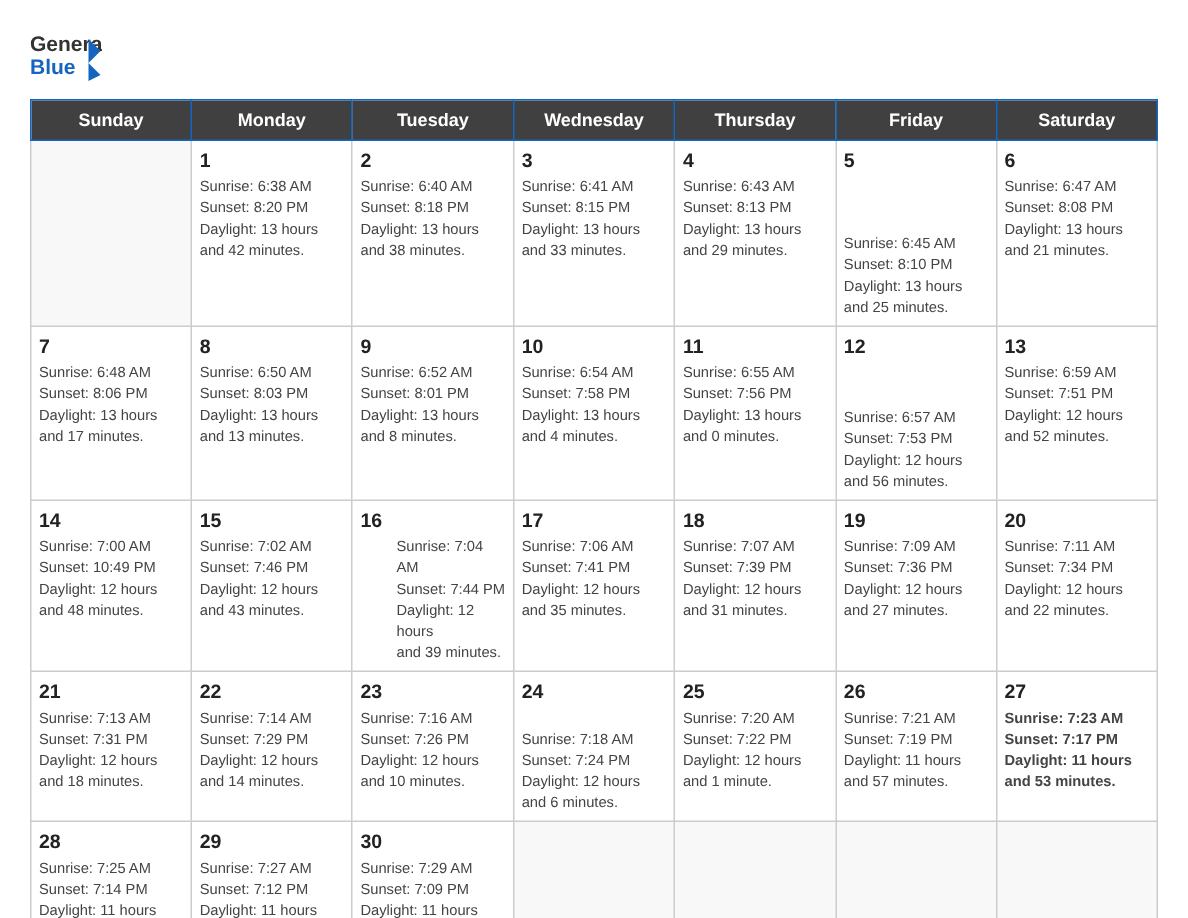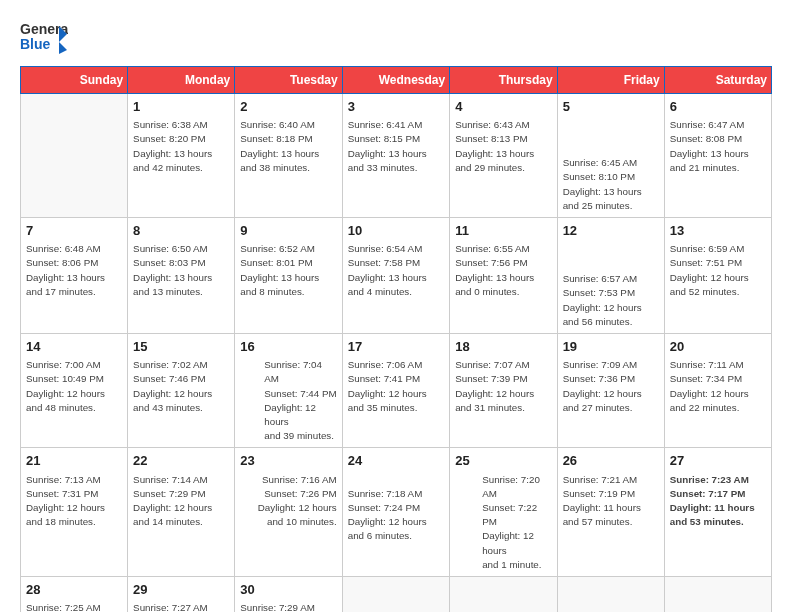--- a/index.html
+++ b/index.html
@@ -40,26 +40,26 @@
       font-size: 14px;
       color: #555;
       margin-top: 2px;
     }
     .calendar {
       width: 100%;
       border-collapse: collapse;
       font-size: 10.5px;
     }
     .calendar thead tr th {
-      background: #ef4444;
+      background: #404040;
       color: #fff;
       font-weight: bold;
       font-size: 12px;
       padding: 6px 4px;
-      text-align: right;
+      text-align: center;
       border: 1px solid #1565c0;
     }
     .calendar tbody tr td {
       border: 1px solid #ccc;
       vertical-align: top;
       padding: 4px 5px;
       height: 88px;
       width: 108px;
       color: #333;
       font-size: 10px;
@@ -272,35 +272,35 @@
           </td>
           <td>
             <span class="day-number">22</span>
             <div class="day-info" style="white-space: pre-line;">Sunrise: 7:14 AM
 Sunset: 7:29 PM
 Daylight: 12 hours
 and 14 minutes.</div>
           </td>
           <td>
             <span class="day-number">23</span>
-            <div class="day-info" style="white-space: pre-line; text-align: right;">Sunrise: 7:16 AM
+            <div class="day-info" style="white-space: pre-line;">Sunrise: 7:16 AM
 Sunset: 7:26 PM
 Daylight: 12 hours
 and 10 minutes.</div>
           </td>
           <td>
             <span class="day-number">24</span>
             <div class="day-info" style="white-space: pre-line; margin-top: 16px;">Sunrise: 7:18 AM
 Sunset: 7:24 PM
 Daylight: 12 hours
 and 6 minutes.</div>
           </td>
           <td>
             <span class="day-number">25</span>
-            <div class="day-info" style="white-space: pre-line; margin-left: 27px;">Sunrise: 7:20 AM
+            <div class="day-info" style="white-space: pre-line;">Sunrise: 7:20 AM
 Sunset: 7:22 PM
 Daylight: 12 hours
 and 1 minute.</div>
           </td>
           <td>
             <span class="day-number">26</span>
             <div class="day-info" style="white-space: pre-line;">Sunrise: 7:21 AM
 Sunset: 7:19 PM
 Daylight: 11 hours
 and 57 minutes.</div>

